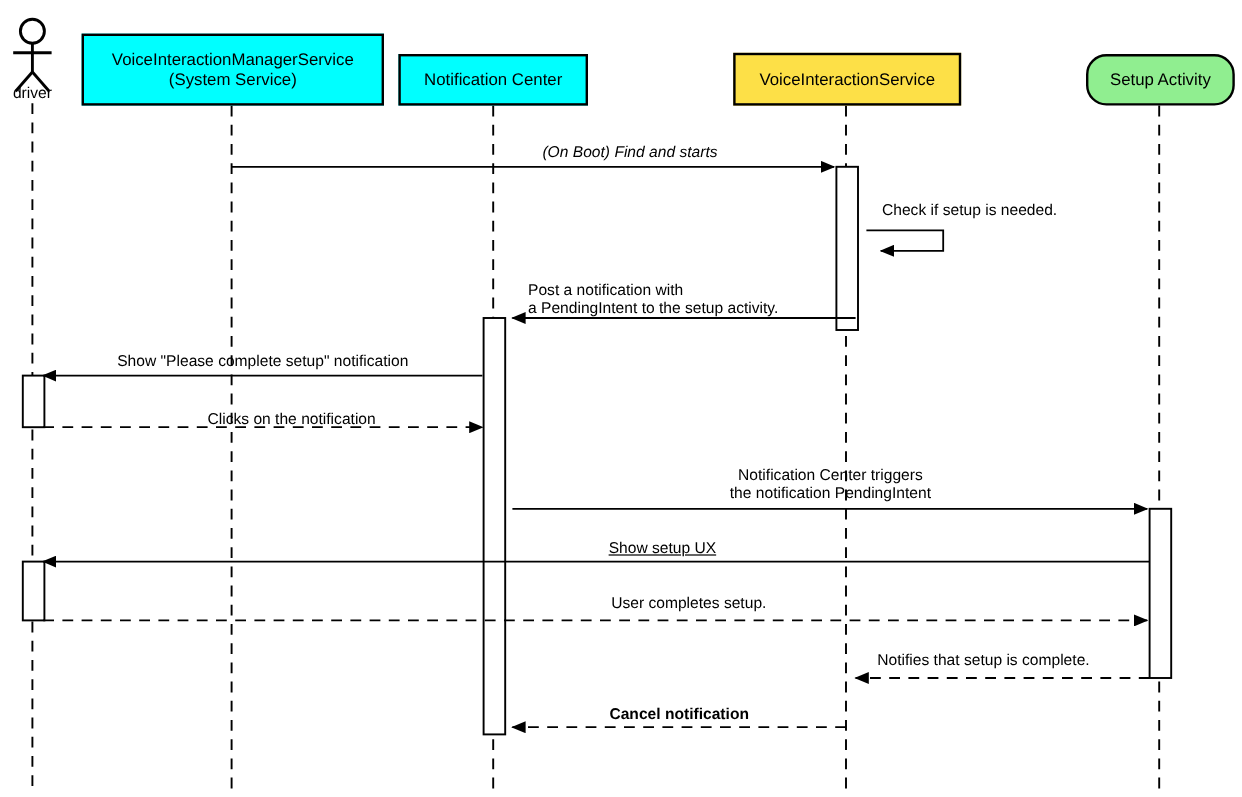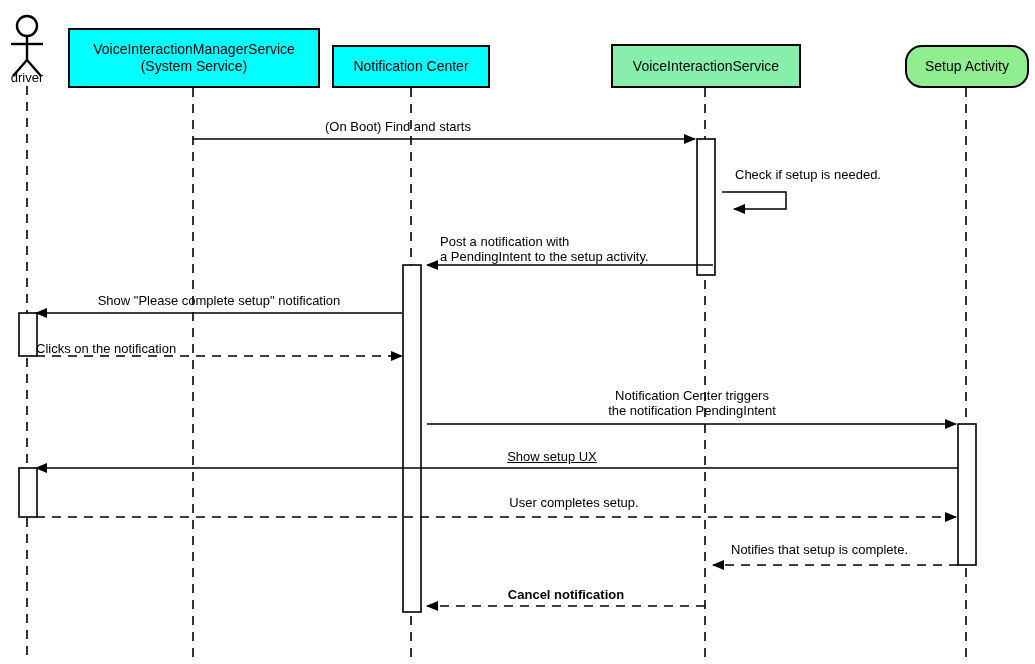--- a/index.html
+++ b/index.html
@@ -64,34 +64,34 @@
   </svg>
 
   <div id="boxes">
       <div class="pbox" style="left: 68px; top: 28px; width: 252px; height: 60px; background: rgb(0, 255, 255);">
         <div class="plabel" style="position: static; width: 100%;">VoiceInteractionManagerService
 (System Service)</div>
       </div>
       <div class="pbox" style="left: 332px; top: 45px; width: 158px; height: 43px; background: rgb(0, 255, 255);">
         <div class="plabel" style="position: static; width: 100%;">Notification Center</div>
       </div>
-      <div class="pbox" style="left: 611px; top: 44px; width: 190px; height: 44px; background: #86efac;">
+      <div class="pbox" style="left: 611px; top: 44px; width: 190px; height: 44px; background: #fde047;">
         <div class="plabel" style="position: static; width: 100%;">VoiceInteractionService</div>
       </div>
       <div class="pbox" style="left: 905px; top: 45px; width: 124px; height: 43px; background: rgb(144, 238, 144); border-radius: 17px;">
         <div class="plabel" style="position: static; width: 100%;">Setup Activity</div>
       </div>
     </div>
   <div id="labels">
-      <div class="lbl" style="left: 325px; top: 119px; width: 400px; ">(On Boot) Find and starts</div>
+      <div class="lbl" style="left: 325px; top: 119px; width: 400px; text-align: center; font-style: italic;">(On Boot) Find and starts</div>
       <div class="lbl" style="left: 735px; top: 167px; width: 300px; text-align: left;">Check if setup is needed.</div>
       <div class="lbl" style="left: 440px; top: 234px; width: 320px; text-align: left;">Post a notification with
 a PendingIntent to the setup activity.</div>
       <div class="lbl" style="left: 36px; top: 293px; width: 366px; text-align: center;">Show "Please complete setup" notification</div>
-      <div class="lbl" style="left: 36px; top: 341px; width: 358px; text-align: left;">Clicks on the notification</div>
+      <div class="lbl" style="left: 36px; top: 341px; width: 358px; text-align: center; padding-left: 28px;">Clicks on the notification</div>
       <div class="lbl" style="left: 427px; top: 388px; width: 530px; text-align: center;">Notification Center triggers
 the notification PendingIntent</div>
       <div class="lbl" style="left: 427px; top: 449px; width: 250px; text-align: center; text-decoration: underline;">Show setup UX</div>
       <div class="lbl" style="left: 424px; top: 495px; width: 300px; text-align: center;">User completes setup.</div>
       <div class="lbl" style="left: 731px; top: 542px; width: 260px; text-align: left;">Notifies that setup is complete.</div>
       <div class="lbl" style="left: 427px; top: 587px; width: 278px; text-align: center; font-weight: bold;">Cancel notification</div>
     </div>
 
   <div class="actor-name" style="left:0px;top:70px;width:54px;">driver</div>
 </div>

